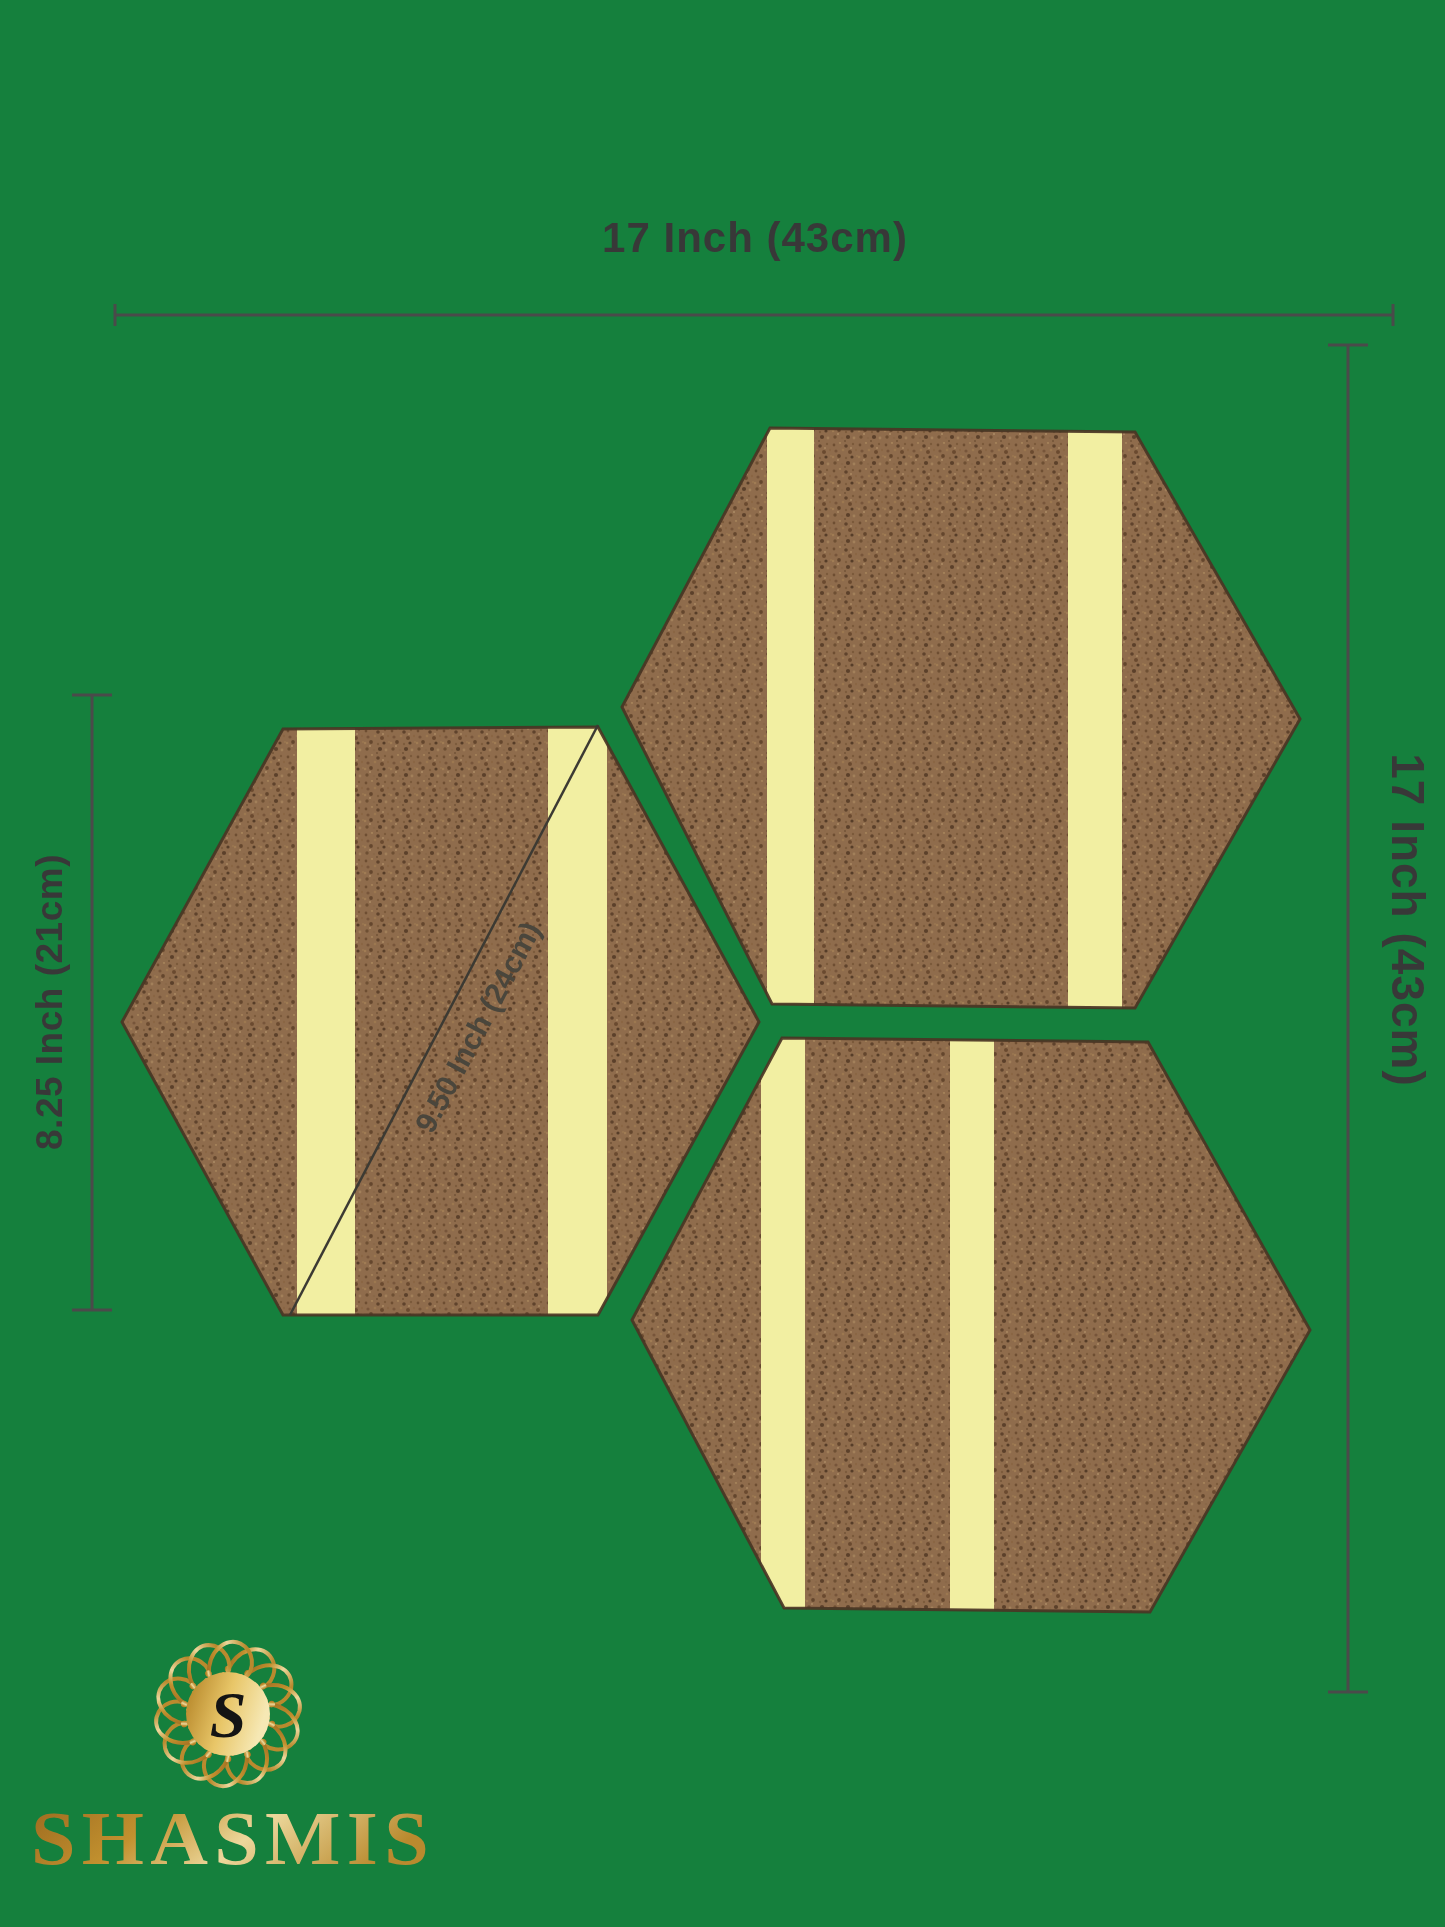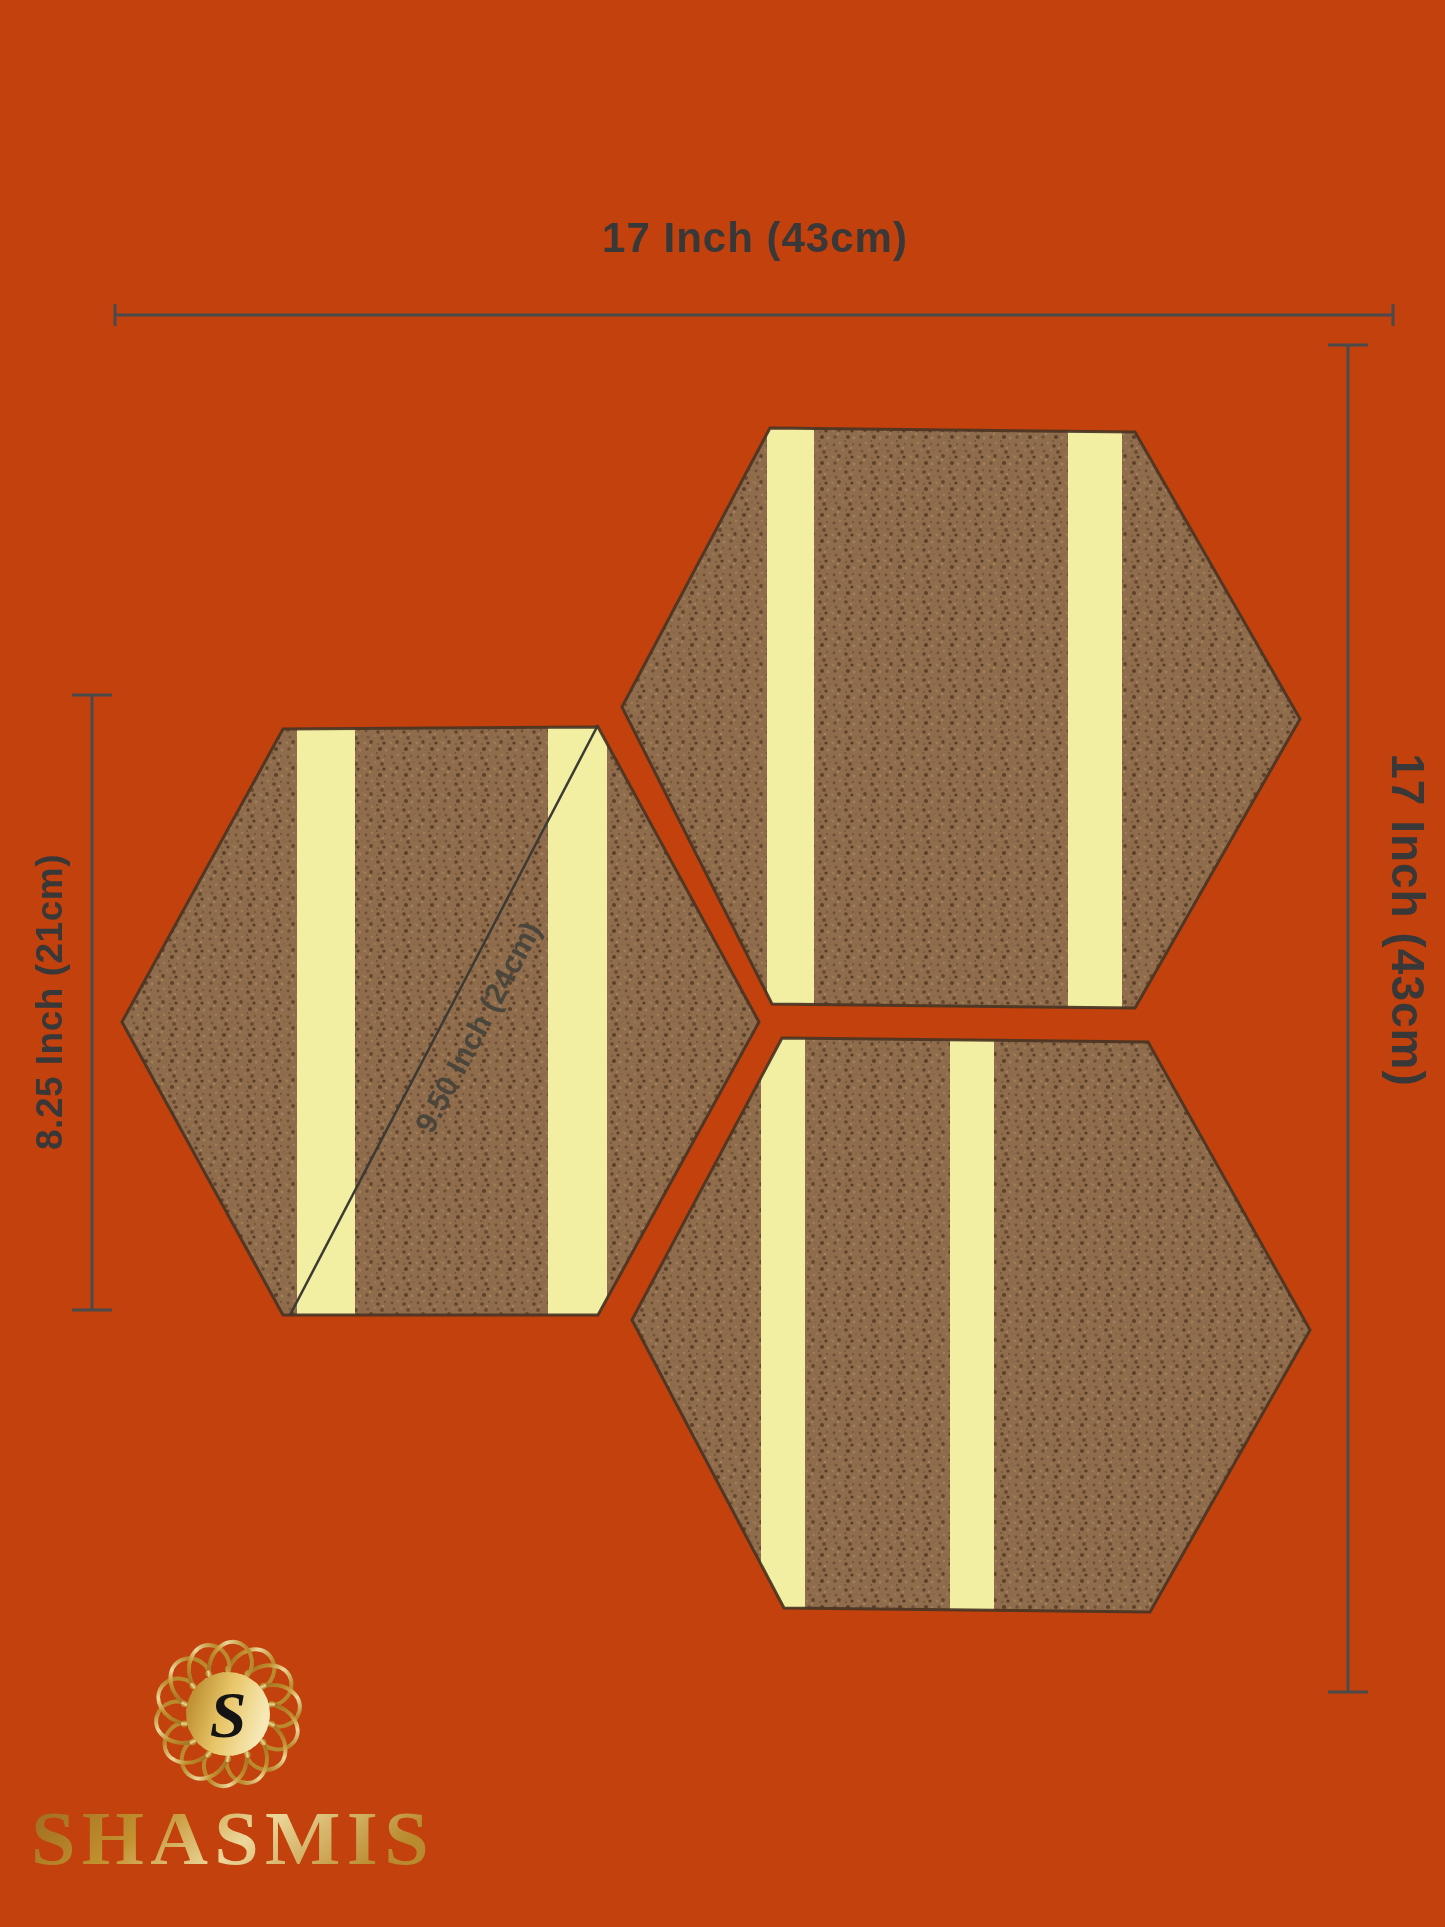--- a/index.html
+++ b/index.html
@@ -1,19 +1,19 @@
 <!DOCTYPE html>
 <html><head>
 <meta charset="utf-8">
 <style>
   html,body{margin:0;padding:0;background:#ffffff;}
   .stage{
     position:relative;
     width:1445px;height:1927px;
-    background:#c2410c;
+    background:#15803d;
     font-family:"Liberation Sans",sans-serif;
     overflow:hidden;
     text-align:center;
   }
   svg{display:block;}
   .dim-line{stroke:#4a4a4a;stroke-width:3;fill:none;}
   .dim-label{
     font-family:"Liberation Sans",sans-serif;
     font-weight:700;
     fill:#383838;

